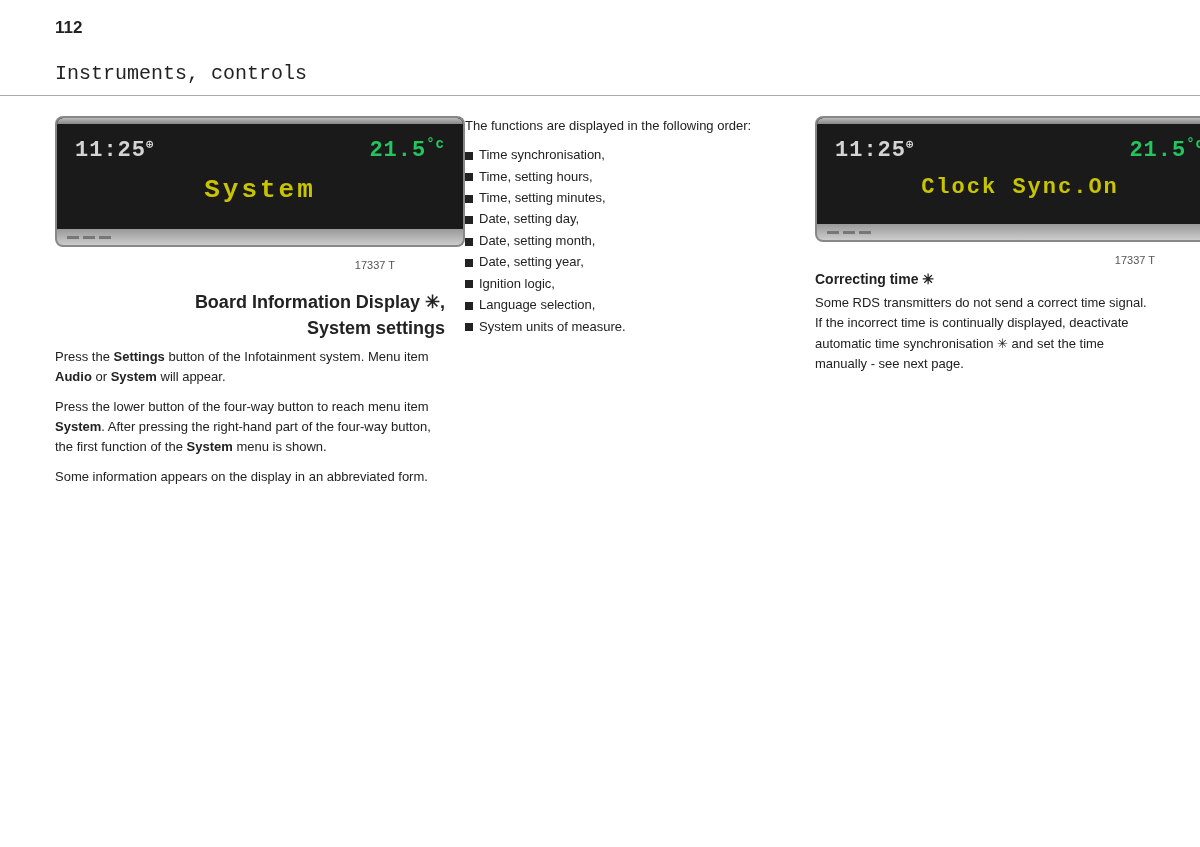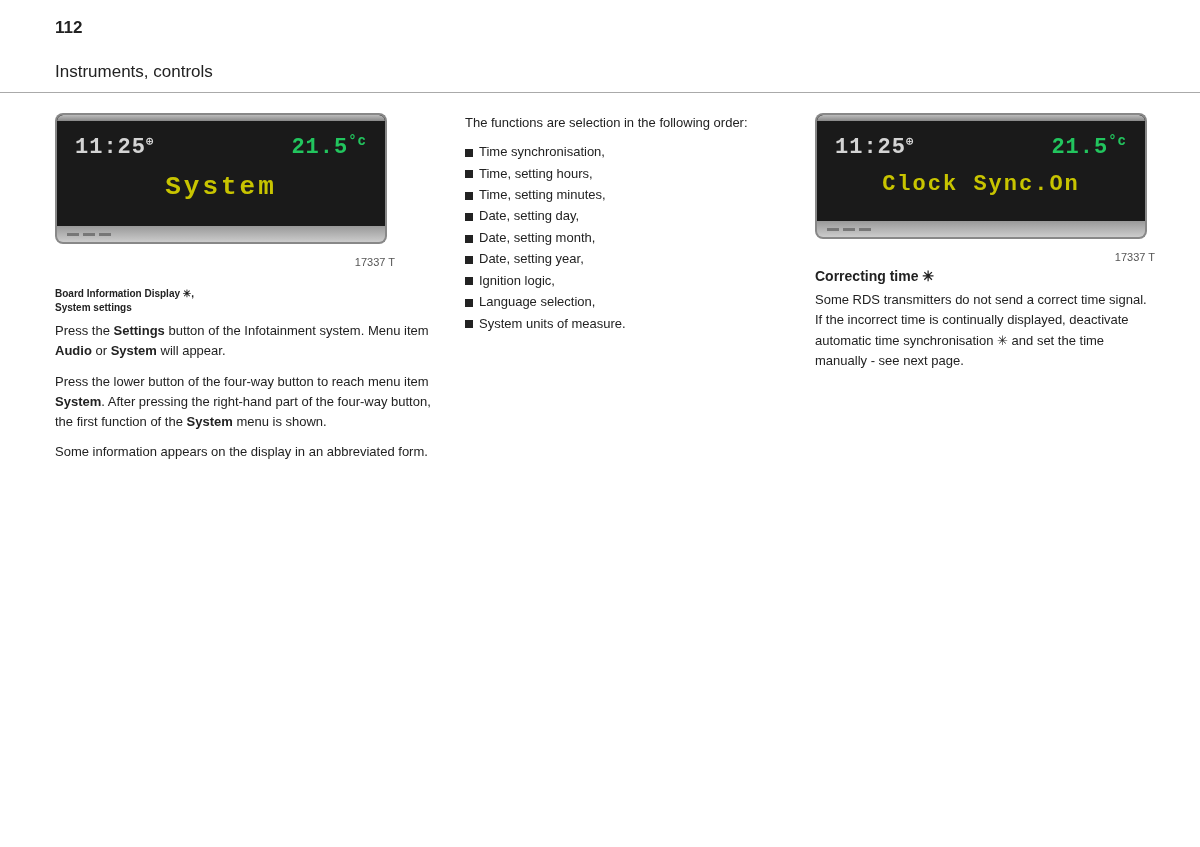--- a/index.html
+++ b/index.html
@@ -22,22 +22,22 @@
       flex-direction: column;
     }
 
     .page-number {
       font-size: 17px;
       font-weight: bold;
       font-family: Arial, sans-serif;
     }
 
     .page-title {
-      font-size: 17px;
-      font-family: Liberation Sans, sans-serif;
+      font-size: 20px;
+      font-family: Liberation Mono, monospace;
     }
 
     .main-content {
       display: flex;
       padding: 20px 55px;
       gap: 0;
     }
 
     
     .left-col {
@@ -52,21 +52,21 @@
       padding: 0 20px;
     }
 
     
     .right-col {
       flex: 1;
     }
 
     
     .display-unit {
-      width: 332px;
+      width: 410px;
       margin-bottom: 12px;
       position: relative;
     }
 
     .display-screen {
       background: #1a1a1a;
       border-radius: 8px 8px 0 0;
       padding: 14px 18px 18px 18px;
       border: 2px solid #888;
       border-bottom: none;
@@ -137,26 +137,27 @@
     }
 
     .display-wrapper {
       position: relative;
       display: inline-block;
       width: 340px;
     }
 
     
     .section-heading {
-      font-size: 10px;
+      font-size: 18px;
       font-weight: bold;
       margin-bottom: 6px;
       margin-top: 18px;
       font-family: Arial, sans-serif;
       line-height: 1.4;
+      text-align: right;
     }
 
     .body-text {
       font-size: 13px;
       line-height: 1.55;
       margin-bottom: 10px;
       font-family: Arial, sans-serif;
       color: #222;
     }
 
@@ -252,21 +253,21 @@
     </p>
 
     <p class="body-text">
       Press the lower button of the four-way button to reach menu item <b>System</b>. After pressing the right-hand part of the four-way button, the first function of the <b>System</b> menu is shown.
     </p>
 
     <p class="body-text">Some information appears on the display in an abbreviated form.</p>
   </div>
 
   <div class="center-col">
-    <p class="intro-text">The functions are selection in the following order:</p>
+    <p class="intro-text">The functions are displayed in the following order:</p>
     <ul class="functions-list">
       <li>
           <span class="bullet-square"></span>
           <span>Time synchronisation,</span>
         </li>
       <li>
           <span class="bullet-square"></span>
           <span>Time, setting hours,</span>
         </li>
       <li>

